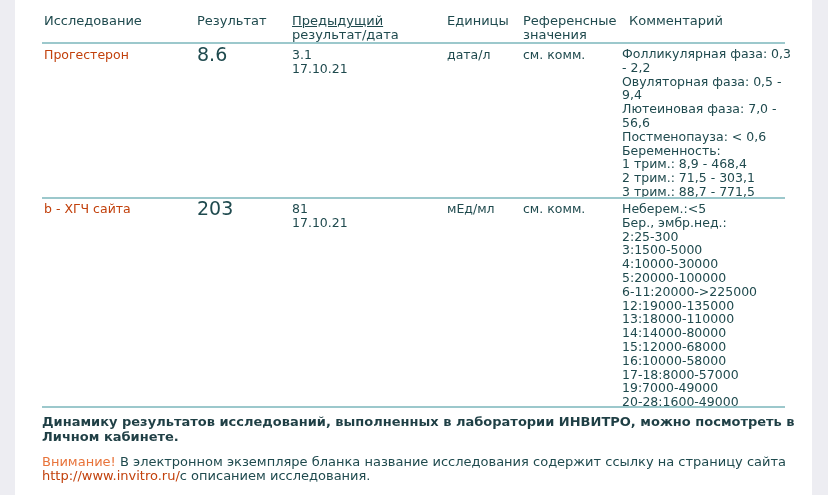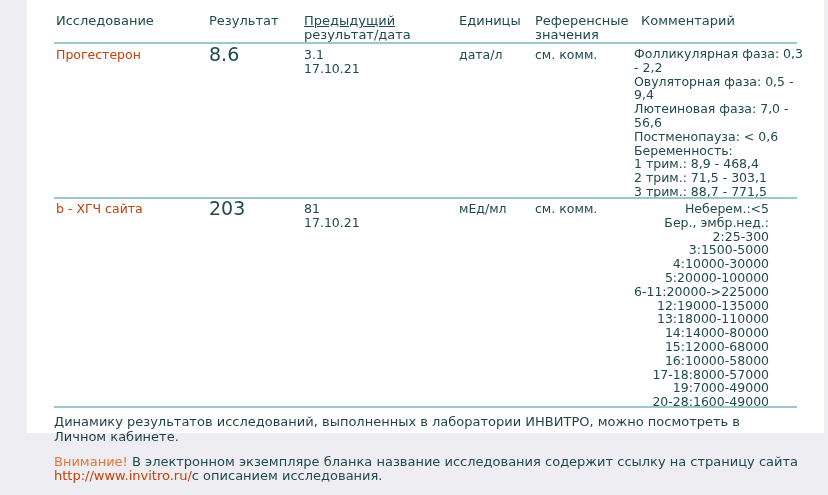--- a/index.html
+++ b/index.html
@@ -3,31 +3,31 @@
 <meta charset="utf-8">
 <style>
   html, body { margin:0; padding:0; }
   body {
     width:828px; height:495px; overflow:hidden; position:relative;
     background:#ededf2;
     font-family:"DejaVu Sans", sans-serif;
     color:#1f4a4e;
   }
   .page {
-    position:absolute; left:27px; top:0; width:797px; height:433px;
+    position:absolute; left:15px; top:0; width:797px; height:495px;
     background:#ffffff;
   }
   .abs { position:absolute; white-space:nowrap; }
   .hdr { font-size:13px; line-height:13px; color:#1f4a4e; }
   .cell { font-size:12.5px; line-height:13.8px; color:#1f4a4e; }
   .link { color:#c2410c; }
   .bold { font-weight:normal; font-size:19px; }
   .sep { position:absolute; left:27px; width:743px; height:2px; background:#9cc8cc; }
   .note { font-size:13px; line-height:15px; }
-  .note-bold { font-weight:normal; color:#1f3f45; }
+  .note-bold { font-weight:bold; color:#1f3f45; }
   .warn { color:#e8743b; }
   .faded { position:absolute; left:27px; top:489px; width:760px; height:6px; }
 </style>
 </head>
 <body>
 
 <div class="page">
 
   <div class="abs hdr" style="left:29px;top:14px;">Исследование</div>
   <div class="abs hdr" style="left:182px;top:14px;">Результат</div>
@@ -64,21 +64,21 @@
 
   <div class="sep" style="top:197px;"></div>
 
   <div>
     <div class="abs cell link" style="left:29px;top:202px;">b - ХГЧ сайта</div>
     <div class="abs cell bold" style="left:182px;top:202px;">203</div>
     <div class="abs cell" style="left:277px;top:202px;">81</div>
     <div class="abs cell" style="left:277px;top:216px;">17.10.21</div>
     <div class="abs cell" style="left:432px;top:202px;">мЕд/мл</div>
     <div class="abs cell" style="left:508px;top:202px;">см. комм.</div>
-    <div class="abs cell" style="left:607px;top:202px;text-align:right;">
+    <div class="abs cell" style="left:607px;top:202px;">
       <div>Неберем.:&lt;5</div>
       <div>Бер., эмбр.нед.:</div>
       <div>2:25-300</div>
       <div>3:1500-5000</div>
       <div>4:10000-30000</div>
       <div>5:20000-100000</div>
       <div>6-11:20000-&gt;225000</div>
       <div>12:19000-135000</div>
       <div>13:18000-110000</div>
       <div>14:14000-80000</div>

